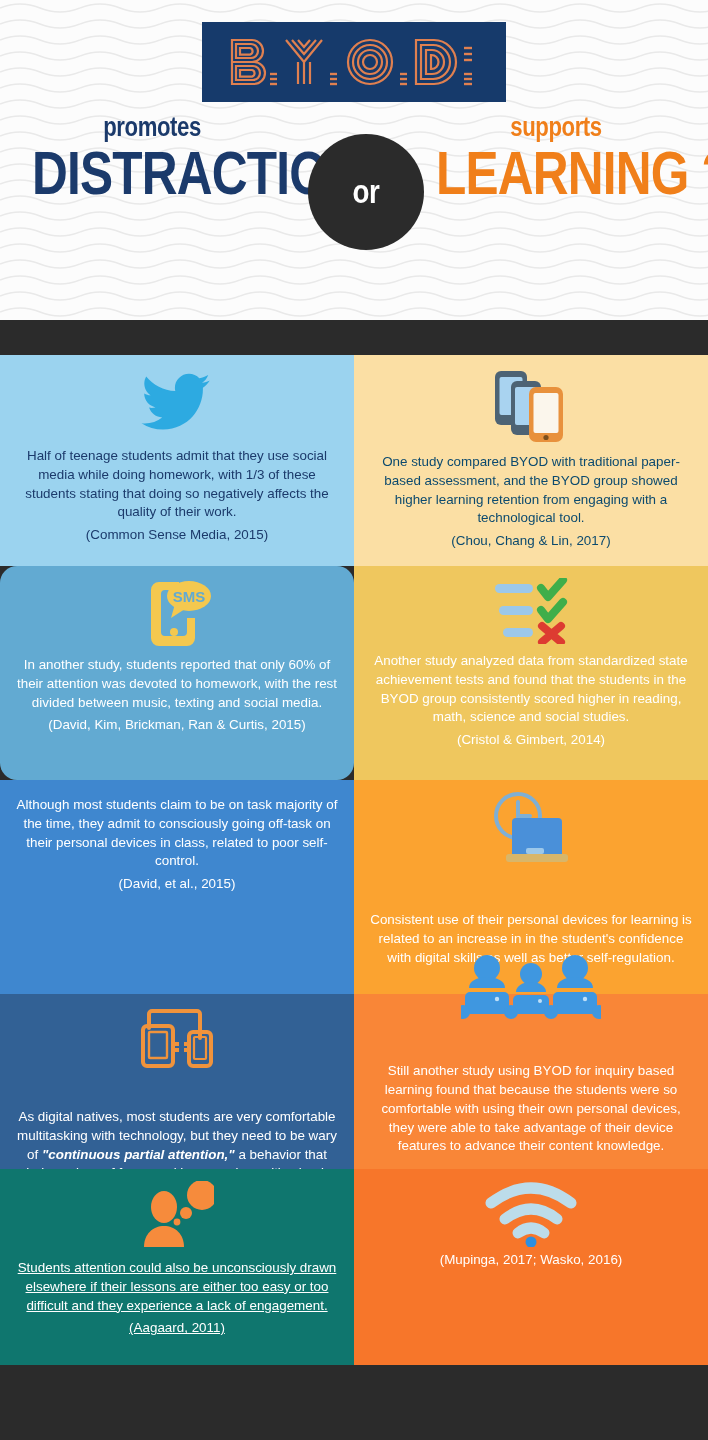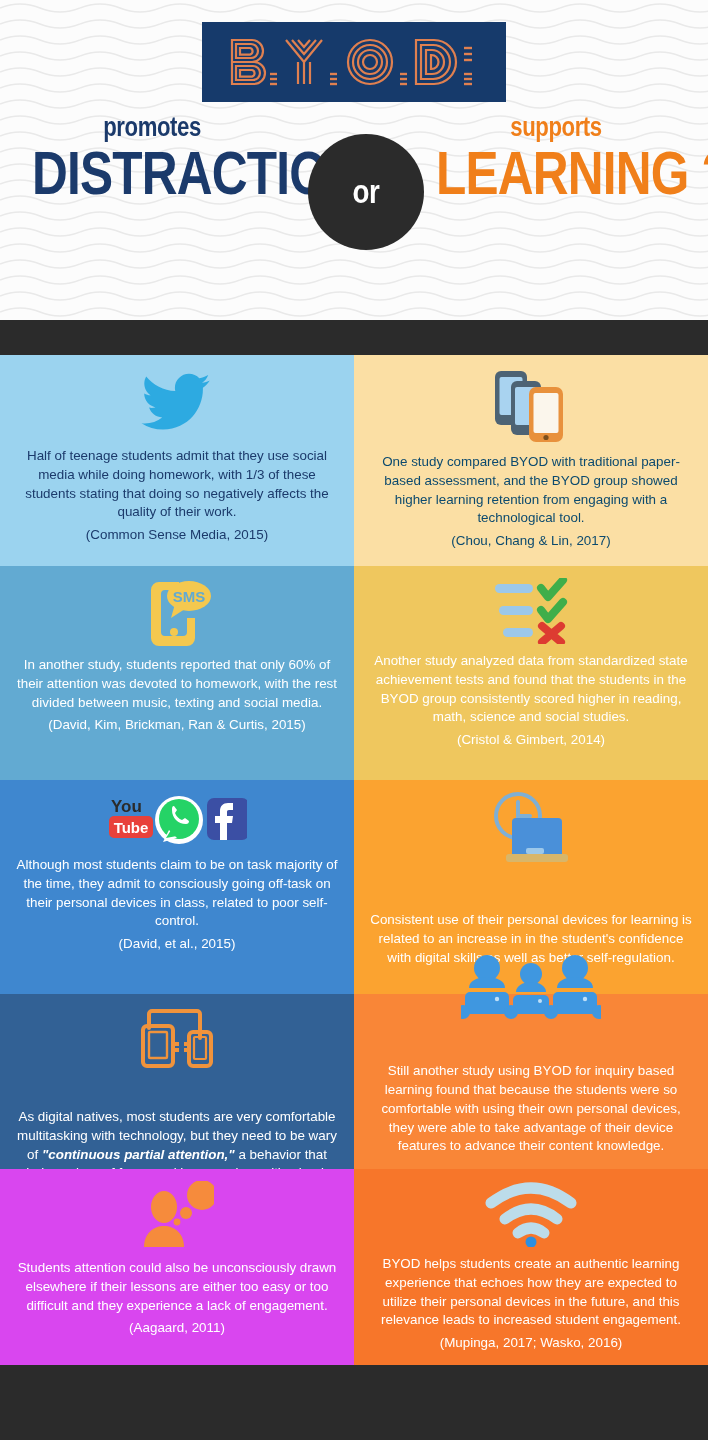--- a/index.html
+++ b/index.html
@@ -277,21 +277,21 @@
           <rect x="42.5" y="26" width="25" height="40" rx="2" fill="#FBF6EC"></rect>
           <circle cx="55" cy="70.5" r="2.6" fill="#7B4F1C"></circle>
         </svg>
       </div>
       <p class="cell-text">One study compared BYOD with traditional paper-based assessment, and the BYOD group showed higher learning retention from engaging with a technological tool.</p>
       <p class="cite">(Chou, Chang &amp; Lin, 2017)</p>
     </div>
   </div>
 
   <div class="row r2">
-    <div class="cell" style="background:#62AAD2;color:#FFFFFF;">
+    <div class="cell" style="background:#62AAD2;color:#FFFFFF;border-radius:17px;">
       <div class="icon-wrap">
         <svg width="72" height="70" viewBox="0 0 72 70">
           <path d="M18 4h20v8H24a4 4 0 0 0-4 4v38a4 4 0 0 0 4 4h18a4 4 0 0 0 4-4V40h8v20a8 8 0 0 1-8 8H18a8 8 0 0 1-8-8V12a8 8 0 0 1 8-8z" fill="#F4C84F"></path>
           <circle cx="33" cy="54" r="4" fill="#F4C84F"></circle>
           <ellipse cx="48" cy="18" rx="22" ry="15" fill="#F4C84F"></ellipse>
           <path d="M34 26 L30 40 L44 31 Z" fill="#F4C84F"></path>
           <text x="48" y="24" font-family="Liberation Sans, sans-serif" font-size="15" font-weight="bold" fill="#62AAD2" text-anchor="middle">SMS</text>
         </svg>
       </div>
       <p class="cell-text">In another study, students reported that only 60% of their attention was devoted to homework, with the rest divided between music, texting and social media.</p>
@@ -308,34 +308,20 @@
           <path d="M49 48 L68 64 M68 48 L49 64" stroke="#DD3B31" stroke-width="8" fill="none" stroke-linecap="round"></path>
         </svg>
       </div>
       <p class="cell-text">Another study analyzed data from standardized state achievement tests and found that the students in the BYOD group consistently scored higher in reading, math, science and social studies.</p>
       <p class="cite">(Cristol &amp; Gimbert, 2014)</p>
     </div>
   </div>
 
   <div class="row r3">
     <div class="cell" style="background:#3F87CF;color:#FFFFFF;">
-      <div class="icon-wrap">
-        <svg width="140" height="56" viewBox="0 0 140 56">
-          <text x="4" y="20" font-family="Liberation Sans, sans-serif" font-size="17" font-weight="bold" fill="#2B2B2B">You</text>
-          <rect x="2" y="24" width="44" height="22" rx="5" fill="#E8413B"></rect>
-          <text x="24" y="41" font-family="Liberation Sans, sans-serif" font-size="15" font-weight="bold" fill="#FFFFFF" text-anchor="middle">Tube</text>
-          <circle cx="72" cy="28" r="24" fill="#FFFFFF"></circle>
-          <circle cx="72" cy="27" r="20" fill="#25D366"></circle>
-          <path d="M56 50 L62 38 L70 46 Z" fill="#FFFFFF"></path>
-          <path d="M59 46 L64 38 L70 44 Z" fill="#25D366"></path>
-          <path d="M65 18c0 8 6 14 14 14 2 0 3-1 3-3l-4-3-3 2c-3-1-6-4-7-7l2-3-3-4c-2 0-2 2-2 4z" fill="#FFFFFF"></path>
-          <rect x="100" y="6" width="42" height="42" rx="7" fill="#3B4FA4"></rect>
-          <path d="M126 18h-4c-1.5 0-2 .8-2 2v4h6l-1 7h-5v17h-7V31h-5v-7h5v-5c0-5 3-8 8-8h5z" fill="#FFFFFF"></path>
-        </svg>
-      </div>
       <p class="cell-text">Although most students claim to be on task majority of the time, they admit to consciously going off-task on their personal devices in class, related to poor self-control.</p>
       <p class="cite">(David, et al., 2015)</p>
     </div>
     <div class="cell" style="background:#FBA330;color:#FFFFFF;gap:35px;">
       <div class="icon-wrap">
         <svg width="78" height="76" viewBox="0 0 78 76">
           <circle cx="26" cy="24" r="22" fill="none" stroke="#7FAFD4" stroke-width="4"></circle>
           <path d="M26 10 V24 H38" stroke="#7FAFD4" stroke-width="4" fill="none" stroke-linecap="round"></path>
           <path d="M24 26 h42 a4 4 0 0 1 4 4 v32 H20 V30 a4 4 0 0 1 4-4z" fill="#4A90D9"></path>
           <rect x="14" y="62" width="62" height="8" rx="3" fill="#D8B66A"></rect>
@@ -389,21 +375,21 @@
             <circle cx="124" cy="45" r="2.2" fill="#BFDFF7"></circle>
           </g>
         </svg>
       </div>
       <p class="cell-text">Still another study using BYOD for inquiry based learning found that because the students were so comfortable with using their own personal devices, they were able to take advantage of their device features to advance their content knowledge.</p>
       <p class="cite">(Song, 2018)</p>
     </div>
   </div>
 
   <div class="row r5">
-    <div class="cell" style="background:#d946ef;color:#FFFFFF;">
+    <div class="cell" style="background:#0f766e;color:#FFFFFF;text-decoration:underline;">
       <div class="icon-wrap">
         <svg width="74" height="70" viewBox="0 0 74 70">
           <circle cx="62" cy="14" r="15" fill="#F68B3C"></circle>
           <circle cx="46" cy="32" r="6" fill="#F68B3C"></circle>
           <circle cx="37" cy="41" r="3.4" fill="#F68B3C"></circle>
           <ellipse cx="24" cy="26" rx="13" ry="16" fill="#F68B3C"></ellipse>
           <path d="M4 66c0-13 9-21 20-21s20 8 20 21z" fill="#F68B3C"></path>
         </svg>
       </div>
       <p class="cell-text">Students attention could also be unconsciously drawn elsewhere if their lessons are either too easy or too difficult and they experience a lack of engagement.</p>
@@ -411,20 +397,19 @@
     </div>
     <div class="cell" style="background:#F7762A;color:#FFFFFF;">
       <div class="icon-wrap">
         <svg width="92" height="66" viewBox="0 0 92 66">
           <path d="M6 22 Q46 -8 86 22" stroke="#BCDCEA" stroke-width="11" fill="none" stroke-linecap="round"></path>
           <path d="M20 38 Q46 18 72 38" stroke="#BCDCEA" stroke-width="11" fill="none" stroke-linecap="round"></path>
           <path d="M33 52 Q46 42 59 52" stroke="#BCDCEA" stroke-width="11" fill="none" stroke-linecap="round"></path>
           <circle cx="46" cy="61" r="5.5" fill="#2C8FE0"></circle>
         </svg>
       </div>
-      <p class="cell-text">BYOD helps students create an authentic learning experience that echoes how they are expected to utilize their personal devices in the future, and this relevance leads to increased student engagement.</p>
       <p class="cite">(Mupinga, 2017; Wasko, 2016)</p>
     </div>
   </div>
 
 </div>
 
 <div class="divider-bottom"></div>
 
 </body></html>

